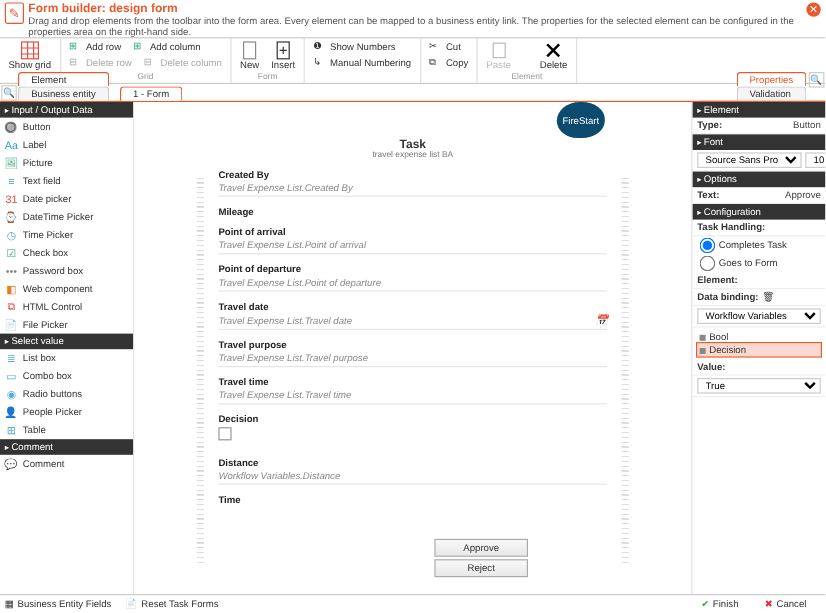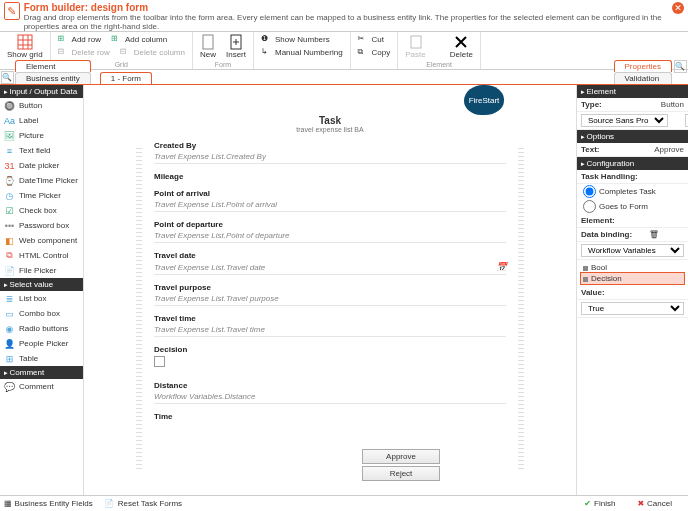--- a/index.html
+++ b/index.html
@@ -18,21 +18,21 @@
 .rbtn-v svg{width:16px;height:16px}
 .rrows{display:flex;flex-direction:column;gap:0}
 .tabs-row{display:flex;align-items:flex-end;height:15px;position:relative;border-bottom:1px solid #e85a2c}
 .tabs-row::after{content:'';position:absolute;right:0;bottom:-1px;height:1px;width:105px;background:#e85a2c}
 .tab{font-size:8px;padding:1px 10px;border:1px solid #ccc;border-bottom:none;border-radius:3px 3px 0 0;background:#f5f5f5;margin-right:1px;cursor:pointer}
 .tab.act{background:#fff;border-color:#e85a2c;color:#333}
 .tab.red{color:#e85a2c}
 .tabs-right{position:absolute;right:0;display:flex}
 .find-ic{width:13px;height:13px;border:1px solid #ccc;margin:0 1px;display:flex;align-items:center;justify-content:center;font-size:8px;cursor:pointer}
 .main{display:flex;height:414px}
-.sidebar{width:84px;background:#fff;overflow:hidden;border-right:1px solid #ddd}
+.sidebar{width:112px;background:#fff;overflow:hidden;border-right:1px solid #ddd}
 .sb-hdr{background:#333;color:#fff;font-size:8px;padding:2px 4px;display:flex;align-items:center;gap:2px}
 .sb-hdr::before{content:'▸';font-size:7px}
 .sb-item{display:flex;align-items:center;gap:4px;padding:2px 4px;font-size:8px;cursor:grab}
 .sb-item .ic{width:11px;height:11px;display:flex;align-items:center;justify-content:center;font-size:9px}
 .canvas{flex:1;background:#fff;position:relative;overflow:hidden}
 .canvas-inner{position:absolute;left:60px;right:60px;top:0;bottom:0;background:#fff}
 .rail{position:absolute;top:60px;bottom:30px;width:6px;background:repeating-linear-gradient(0deg,#ddd,#ddd 1px,transparent 1px,transparent 4px)}
 .rail.l{left:52px}.rail.r{right:52px}
 .logo{position:absolute;right:12px;top:0;width:40px;height:30px;background:#0c4a6e;border-radius:50% 50% 50% 45%/55% 50% 50% 50%;color:#fff;display:flex;align-items:center;justify-content:center;font-size:8px;font-weight:400}
 .form-title{text-align:center;font-weight:bold;font-size:10px;margin-top:30px}
@@ -41,21 +41,21 @@
 .fld-lbl{font-size:8px;font-weight:bold;color:#222}
 .fld-val{font-size:8px;font-style:italic;color:#888;padding:2px 0;border-bottom:1px solid #e5e5e5}
 .fld-date{display:flex;justify-content:space-between;align-items:center}
 .cal-ic{width:10px;height:10px;color:#e85a2c;font-size:9px}
 .fld-chk{width:11px;height:11px;border:1px solid #999;margin:2px 0}
 .btns{position:absolute;bottom:18px;right:76px;display:flex;flex-direction:column;gap:2px}
 .fbtn{width:78px;border:1px solid #aaa;background:linear-gradient(#f8f8f8,#e8e8e8);font-size:8px;text-align:center;padding:2px;cursor:pointer}
 .rside{width:112px;border-left:1px solid #ddd;overflow:hidden;font-size:8px}
 .rs-hdr{background:#333;color:#fff;padding:2px 4px;display:flex;align-items:center;gap:2px}
 .rs-hdr::before{content:'▸';font-size:7px}
-.rs-row{display:flex;align-items:center;padding:2px 4px;border-bottom:1px solid #eee;gap:17px}
+.rs-row{display:flex;align-items:center;padding:2px 4px;border-bottom:1px solid #eee;gap:3px}
 .rs-row .k{font-weight:bold;flex:0 0 auto}
 .rs-row .v{flex:1;text-align:right;color:#444}
 .rs-sel{flex:1;border:1px solid #ccc;font-size:8px;padding:0 2px;background:#fff}
 .rs-radio{padding:1px 6px;font-size:8px;display:flex;align-items:center;gap:3px}
 .tree{padding:2px 4px;font-size:8px}
 .tree-item{padding:1px 0 1px 10px;position:relative;cursor:pointer}
 .tree-item::before{content:'';position:absolute;left:2px;top:4px;width:5px;height:5px;background:#888}
 .tree-item.sel{background:#fcd9d0;outline:1px solid #e85a2c}
 .footer{position:absolute;bottom:0;left:0;right:0;height:16px;border-top:1px solid #ccc;display:flex;align-items:center;padding:0 4px;font-size:8px;background:#fff}
 .ft-btn{display:flex;align-items:center;gap:3px;margin-right:12px;cursor:pointer}
@@ -325,20 +325,21 @@
           <div class="fbtn">Reject</div>
         </div>
     </div>
   </div>
   <div class="rside">
     <div class="rs-hdr">Element</div>
     <div class="rs-row">
         <span class="k">Type:</span>
         <span class="v">Button</span>
       </div>
+    <div class="rs-hdr">Font</div>
     <div class="rs-row">
       <select class="rs-sel"><option>Source Sans Pro</option></select>
       <select class="rs-sel" style="flex:0 0 28px"><option>10</option></select>
     </div>
     <div class="rs-hdr">Options</div>
     <div class="rs-row">
         <span class="k">Text:</span>
         <span class="v">Approve</span>
       </div>
     <div class="rs-hdr">Configuration</div>

